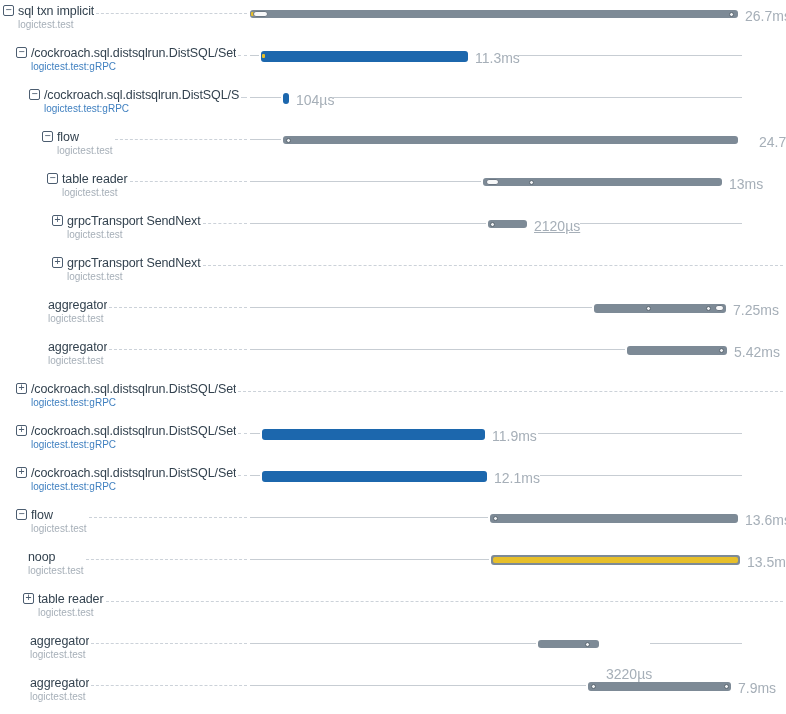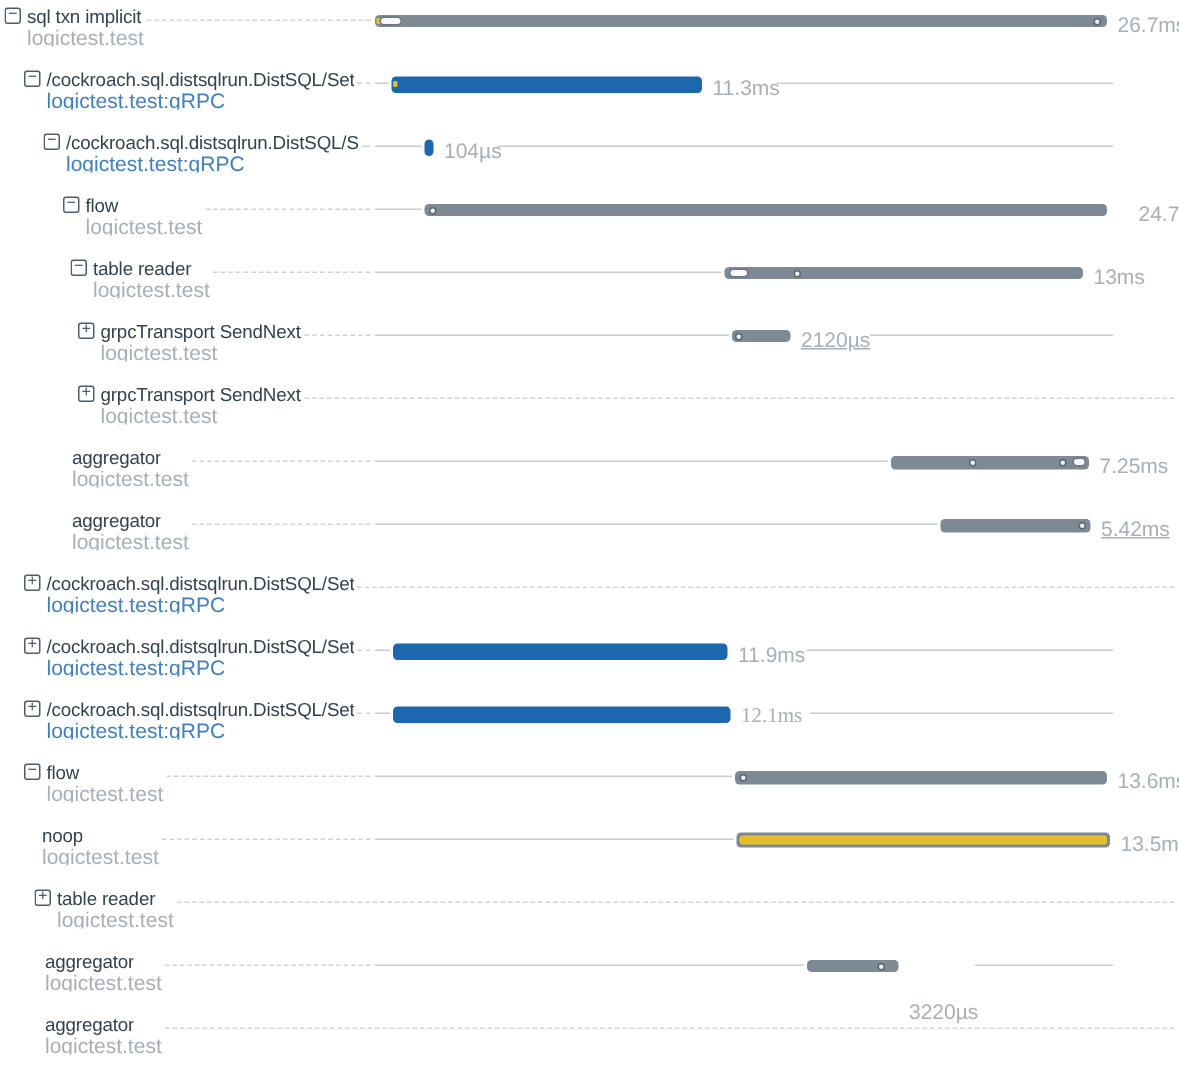--- a/index.html
+++ b/index.html
@@ -10,21 +10,21 @@
   .row{display:flex;height:42px;position:relative;align-items:flex-start;}
   .label{flex:0 1 auto;min-width:0;overflow:hidden;padding-top:3px;}
   .title-line{display:flex;align-items:center;height:15px;white-space:nowrap;}
   .expander{
     width:11px;height:11px;box-sizing:border-box;flex:0 0 auto;
     border:1px solid #4c5d70;border-radius:2px;margin-right:4px;
     font-size:10px;line-height:8px;text-align:center;color:#4c5d70;cursor:pointer;
     font-family:"DejaVu Sans Mono", monospace;
   }
   .title{font-size:12.5px;letter-spacing:-0.1px;color:#33424f;white-space:nowrap;overflow:hidden;}
-  .subtitle{display:block;font-size:14px;line-height:12px;color:#a6afb8;white-space:nowrap;margin-top:1px;}
+  .subtitle{display:block;font-size:10px;line-height:12px;color:#a6afb8;white-space:nowrap;margin-top:1px;}
   .subtitle.grpc{color:#4080c0;}
   .has-icon .subtitle{margin-left:15px;}
   .leader{flex:1 1 0;min-width:0;position:relative;}
   .leader::after{content:"";position:absolute;left:2px;right:3px;top:13px;border-top:1px dashed #ccd2d9;}
   .timeline{flex:0 0 536px;max-width:536px;position:relative;height:42px;}
   .tl-line{position:absolute;top:13px;height:1px;background:#c7cdd3;}
   .bar{position:absolute;border-radius:3px;cursor:pointer;}
   .duration{position:absolute;top:8px;font-size:14px;color:#a6afb8;white-space:nowrap;}
   .marker{position:absolute;width:5px;height:5px;box-sizing:border-box;border-radius:50%;
     background:#eef0f2;border:1px solid #5a6671;}
@@ -175,21 +175,21 @@
           <span class="title">aggregator</span>
         </div>
         <span class="subtitle gray">logictest.test</span>
       </div>
       <div class="leader"></div>
       <div class="timeline">
         <div class="tl-line" style="left: 0px; width: 375px;"></div>
         <div class="bar" style="left: 377px; width: 100px; height: 9px; top: 9.5px; background: rgb(125, 138, 150);">
           <div class="marker" style="left: 92px; top: 2px;"></div>
         </div>
-        <span class="duration" style="left: 484px; text-decoration: underline;">5.42ms</span>
+        <span class="duration" style="left: 484px;">5.42ms</span>
       </div>
     </div>
     <div class="row">
       <div class="label has-icon" style="margin-left: 16px;">
         <div class="title-line">
           <span class="expander">+</span>
           <span class="title">/cockroach.sql.distsqlrun.DistSQL/Set</span>
         </div>
         <span class="subtitle grpc">logictest.test:gRPC</span>
       </div>
@@ -216,21 +216,21 @@
         <div class="title-line">
           <span class="expander">+</span>
           <span class="title">/cockroach.sql.distsqlrun.DistSQL/Set</span>
         </div>
         <span class="subtitle grpc">logictest.test:gRPC</span>
       </div>
       <div class="leader"></div>
       <div class="timeline">
         <div class="tl-line" style="left: 0px; width: 10px;"></div>
         <div class="bar" style="left: 12px; width: 225px; height: 11px; top: 8.5px; background: rgb(28, 103, 173);"></div>
-        <span class="duration" style="left: 244px; font-family: Liberation Serif, serif;">12.1ms</span>
+        <span class="duration" style="left: 244px;">12.1ms</span>
         <div class="tl-line" style="left: 290px; width: 202px;"></div>
       </div>
     </div>
     <div class="row">
       <div class="label has-icon" style="margin-left: 16px;">
         <div class="title-line">
           <span class="expander">−</span>
           <span class="title">flow</span>
         </div>
         <span class="subtitle gray">logictest.test</span>
@@ -288,14 +288,22 @@
       </div>
     </div>
     <div class="row">
       <div class="label" style="margin-left: 30px;">
         <div class="title-line">
           <span class="title">aggregator</span>
         </div>
         <span class="subtitle gray">logictest.test</span>
       </div>
       <div class="leader"></div>
+      <div class="timeline">
+        <div class="tl-line" style="left: 0px; width: 336px;"></div>
+        <div class="bar" style="left: 338px; width: 143px; height: 9px; top: 9.5px; background: rgb(125, 138, 150);">
+          <div class="marker" style="left: 3px; top: 2px;"></div>
+          <div class="marker" style="left: 136px; top: 2px;"></div>
+        </div>
+        <span class="duration" style="left: 488px;">7.9ms</span>
+      </div>
     </div>
   </div>
 
 </body></html>

